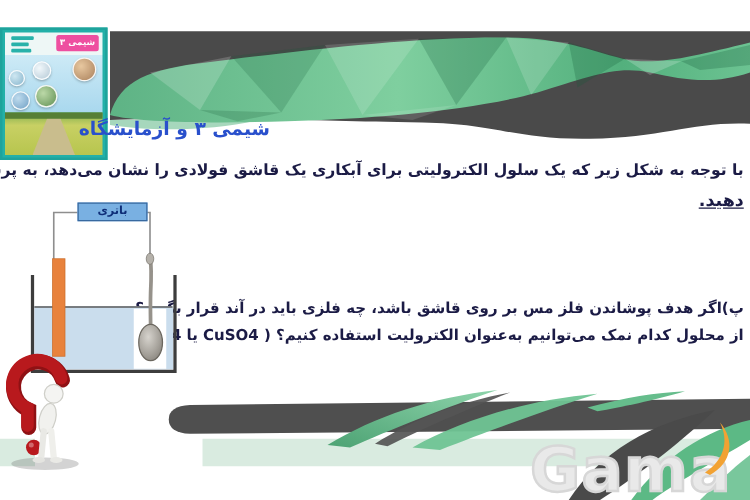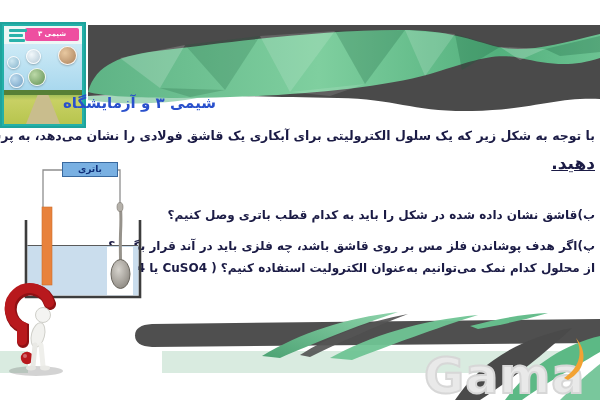--- a/index.html
+++ b/index.html
@@ -5,40 +5,40 @@
   html,body{margin:0;padding:0;background:#888;}
   #stage{position:relative;width:600px;height:400px;background:#ffffff;overflow:hidden;
          font-family:"DejaVu Sans",sans-serif;}
   .abs{position:absolute;}
   
   #banner-svg{left:0;top:0;}
   
   #book{left:0;top:22px;width:86px;height:106px;background:#23b0a8;border:2px solid #1ea39c;
         box-sizing:border-box;}
   #book-top{position:absolute;left:2px;right:2px;top:2px;height:18px;background:#eef7f6;}
-  #book-badge{position:absolute;right:3px;top:2px;width:54px;height:13px;background:#ee4fa0;
+  #book-badge{position:absolute;right:3px;top:2px;width:34px;height:13px;background:#ee4fa0;
               border-radius:2px;color:#fff;font-size:7px;line-height:13px;text-align:center;
               font-weight:bold;direction:rtl;overflow:hidden;}
   .book-line{position:absolute;left:5px;height:3px;width:18px;background:#29b2aa;border-radius:1px;}
   #book-sky{position:absolute;left:2px;right:2px;top:20px;height:46px;
             background:linear-gradient(#cdeaf6,#a9d8ee);}
   .bubble{position:absolute;border-radius:50%;border:1px solid rgba(255,255,255,.9);
           box-shadow:0 1px 2px rgba(0,0,0,.25);}
   #book-field{position:absolute;left:2px;right:2px;top:66px;bottom:2px;
               background:linear-gradient(#7fae4e,#c8d064 30%,#b7c54e);}
   #book-path{position:absolute;left:50%;bottom:0;width:34px;height:34px;transform:translateX(-50%);
              background:#c9bd8d;clip-path:polygon(40% 0,60% 0,100% 100%,0 100%);}
   #book-horizon{position:absolute;left:2px;right:2px;top:66px;height:5px;background:#577f36;}
   
   #page-title{top:94px;right:384px;font-size:15px;font-weight:bold;color:#2950cc;
               white-space:nowrap;direction:rtl;}
   
   .txt{right:5px;white-space:nowrap;font-weight:bold;color:#1b1b45;direction:rtl;}
   #intro1{top:128px;font-size:12.5px;}
-  #intro2{top:153px;font-size:17px;text-decoration:underline;}
+  #intro2{top:153px;font-size:14px;text-decoration:underline;}
   .q{font-size:12px;}
   #q0{top:177px;} #q1{top:208px;} #q2{top:239px;} #q3{top:261px;} #q4{top:290px;}
   
   #battery-label{left:62px;top:162px;width:56px;height:15px;background:#79b0e2;
                  border:1px solid #38699f;box-sizing:border-box;color:#0e2e78;font-size:9px;
                  font-weight:bold;line-height:12px;text-align:center;direction:rtl;}
   #cell-svg{left:20px;top:160px;}
   
   #light-band{left:0;top:351px;width:562px;height:22px;background:#d9ebe0;z-index:1;}
   #figure-backing{left:28px;top:347px;width:134px;height:31px;background:#fff;z-index:2;}
@@ -98,21 +98,20 @@
       <div id="book-path"></div>
     </div>
     <div id="book-horizon"></div>
   </div>
 
   <div id="page-title" class="abs">شیمی ۳ و آزمایشگاه</div>
 
   <div id="intro1" class="abs txt">با توجه به شکل زیر که یک سلول الکترولیتی برای آبکاری یک قاشق فولادی را نشان می‌دهد، به پرسش‌های زیر پاسخ</div>
   <div id="intro2" class="abs txt">دهید.</div>
 
-  <div id="q1" class="abs txt q">ب)قاشق نشان داده شده در شکل را باید به کدام قطب باتری وصل کنیم؟</div>
   <div id="q2" class="abs txt q">پ)اگر هدف پوشاندن فلز مس بر روی قاشق باشد، چه فلزی باید در آند قرار بگیرد؟</div>
   <div id="q3" class="abs txt q">از محلول کدام نمک می‌توانیم به‌عنوان الکترولیت استفاده کنیم؟ ( CuSO4  یا  FeSO4)</div>
 
   <svg id="cell-svg" class="abs" width="125" height="140" viewBox="0 0 125 140">
     <defs>
       <radialGradient id="spoonG" cx="0.4" cy="0.35" r="0.8">
         <stop offset="0" stop-color="#d6d3cd"></stop>
         <stop offset="0.6" stop-color="#a5a19a"></stop>
         <stop offset="1" stop-color="#807c75"></stop>
       </radialGradient>

